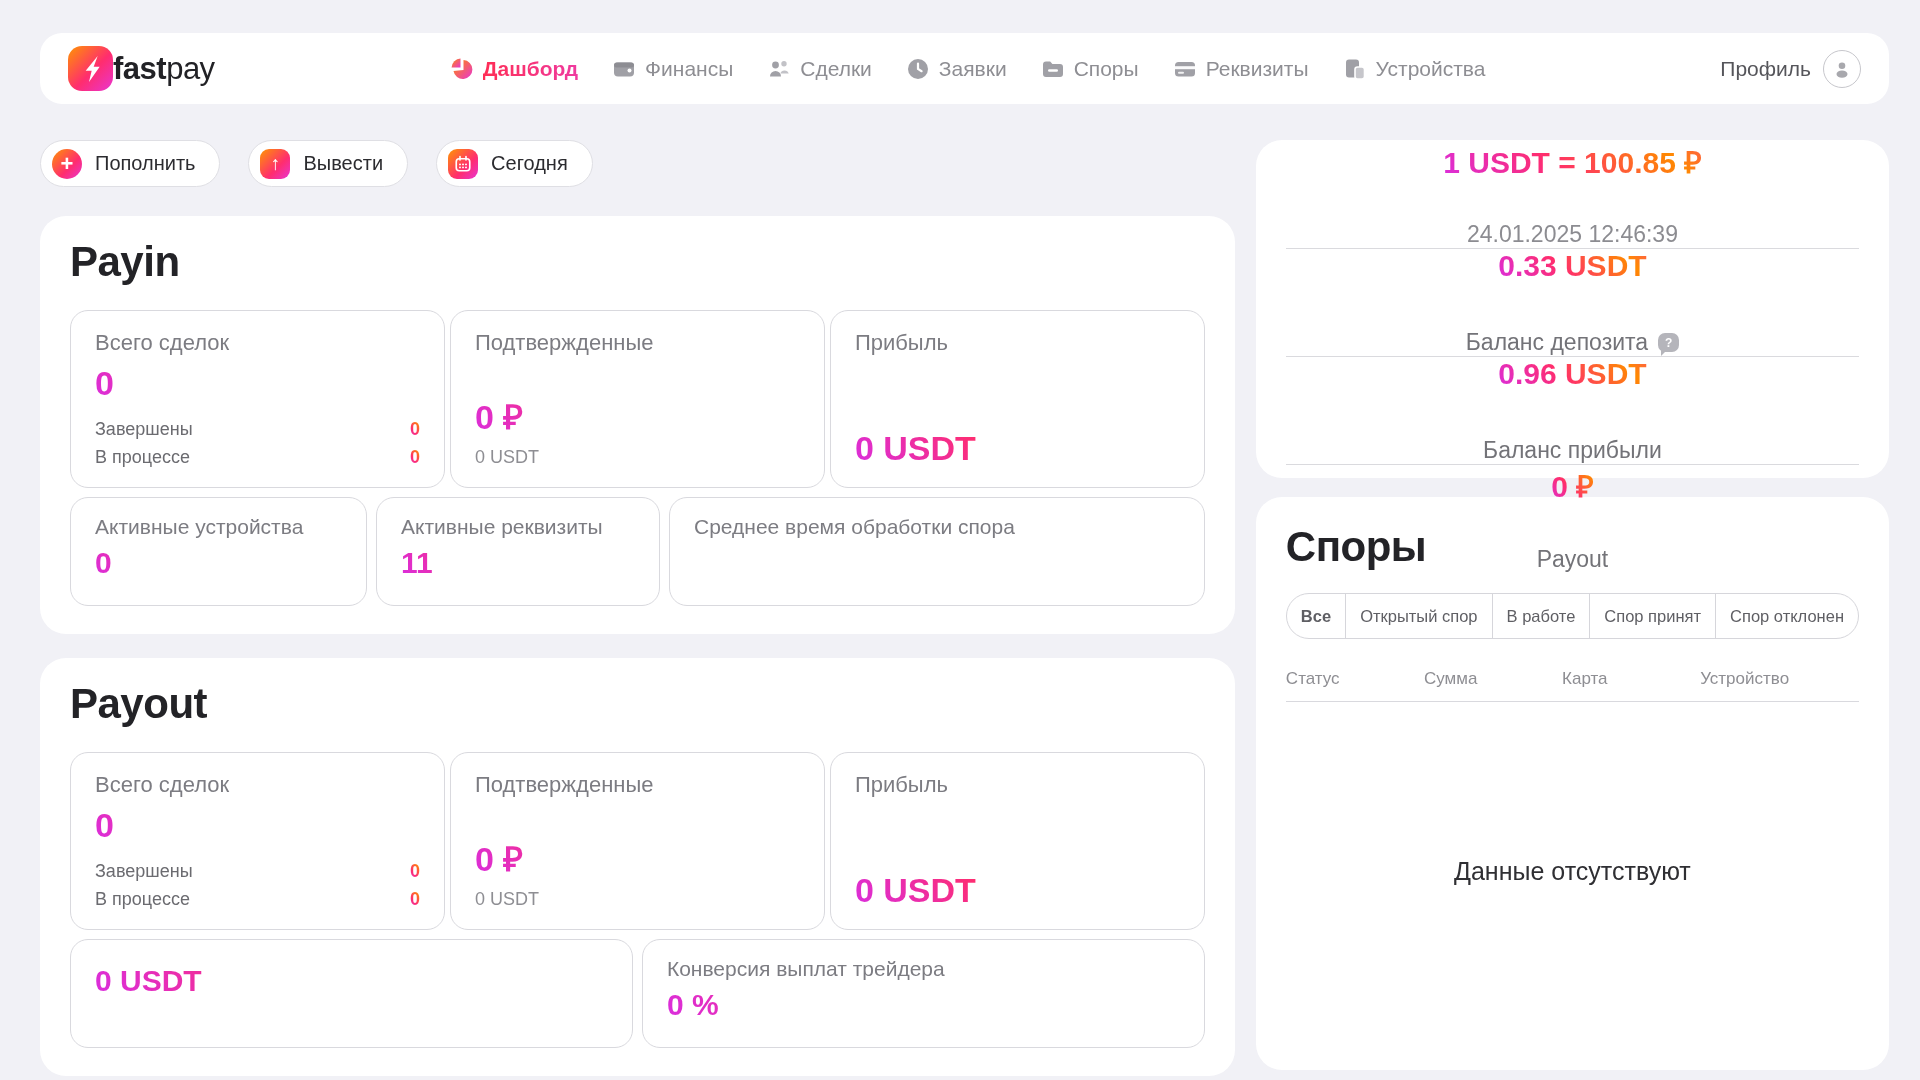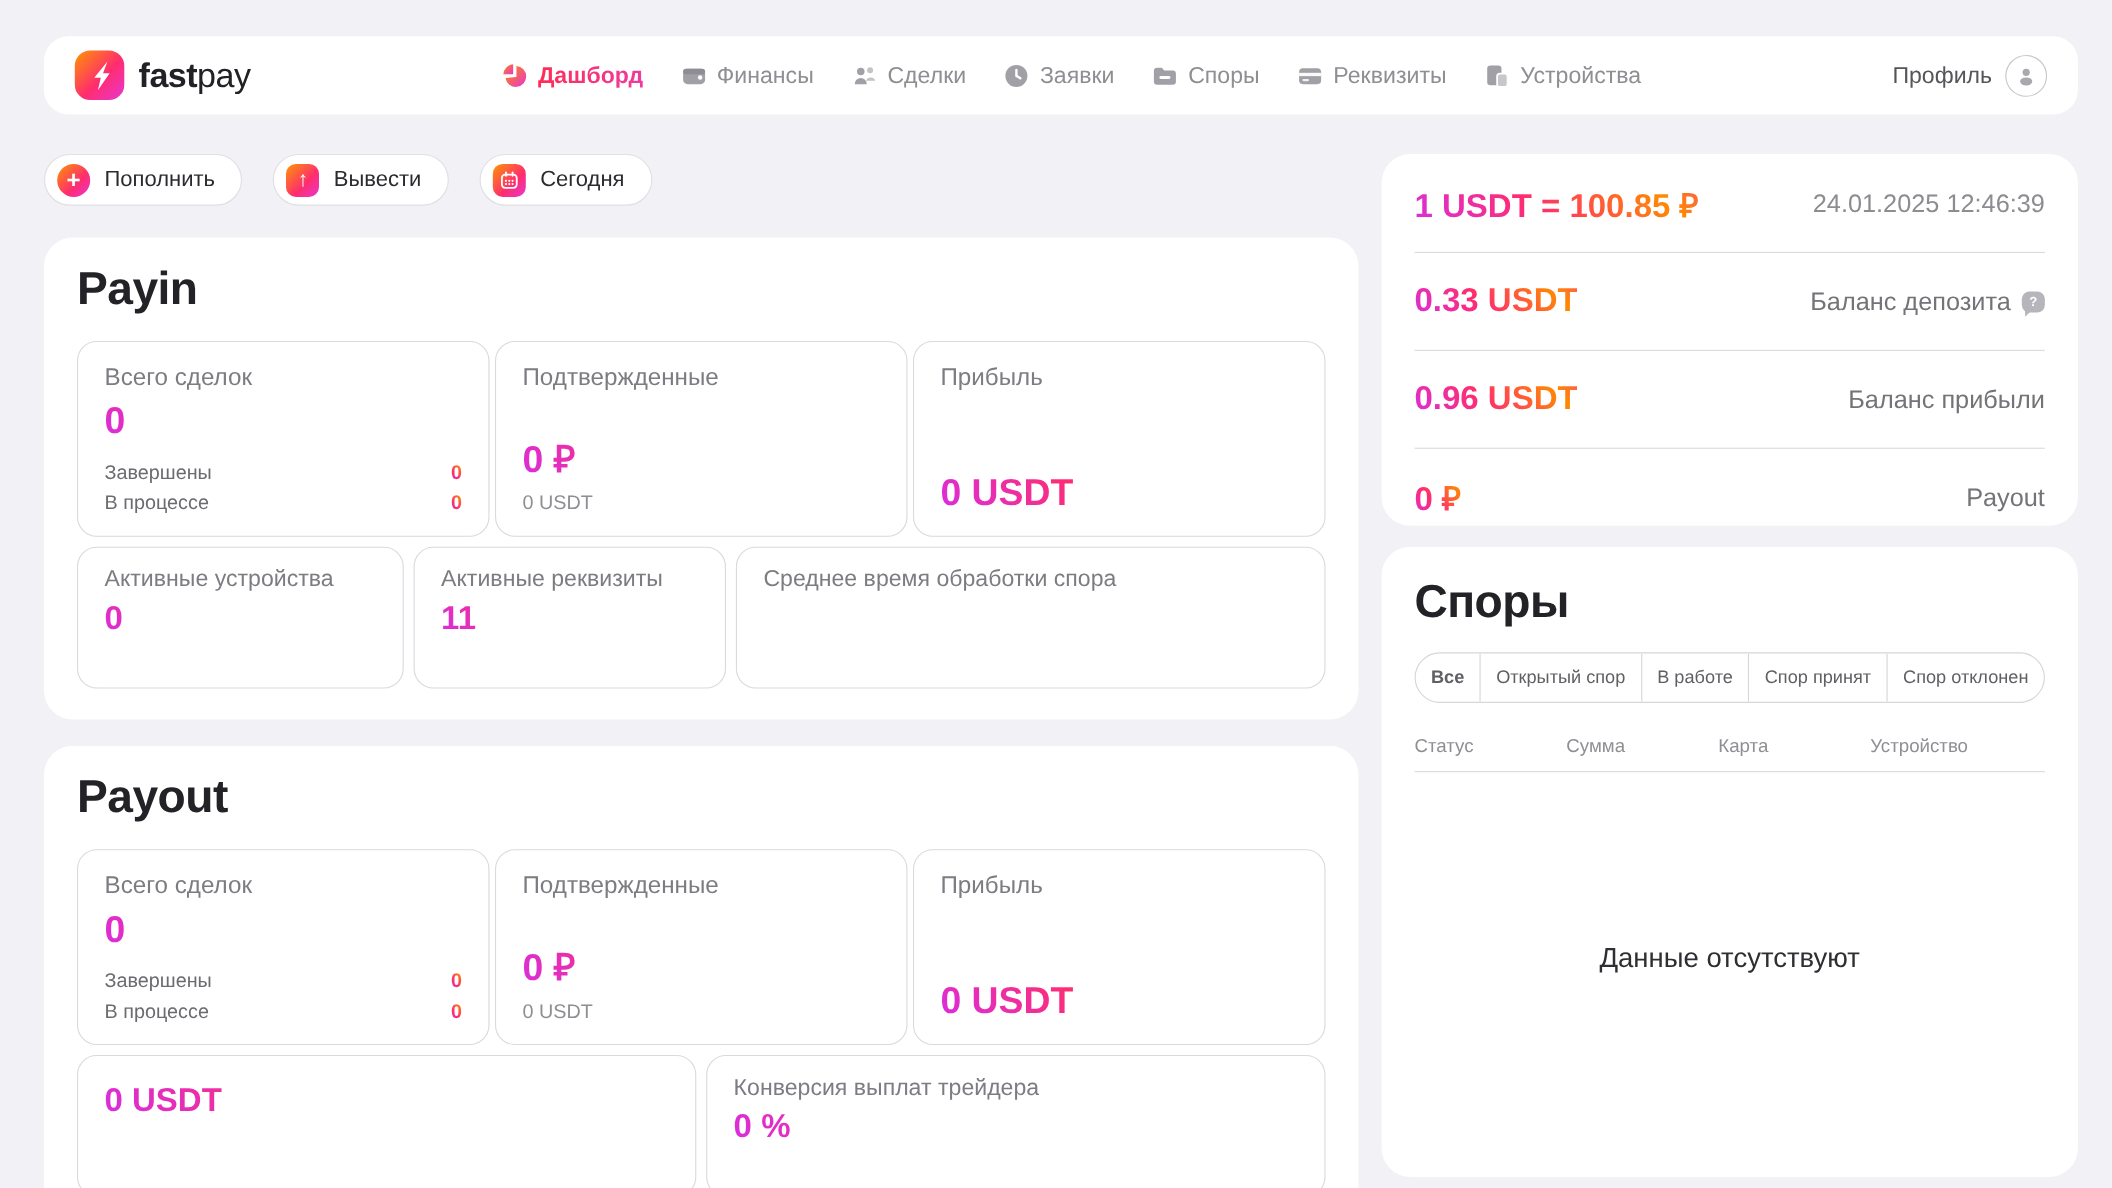--- a/index.html
+++ b/index.html
@@ -16,21 +16,21 @@
   .grad {
     background-image:linear-gradient(48deg,#d92ee0 0%,#ff2d6e 42%,#ff8a00 85%,#ff5a4e 100%);
     -webkit-background-clip:text; background-clip:text; color:transparent;
   }
 
   
   .topbar {
     height:71px; background:#fff; border-radius:22px;
     display:flex; align-items:center; padding:0 28px;
   }
-  .logo { display:flex; align-items:center; gap:13px; cursor:pointer; }
+  .logo { display:flex; align-items:center; cursor:pointer; }
   .logo-badge {
     width:45px; height:45px; border-radius:14px;
     background:linear-gradient(135deg,#ff9502 0%,#ff2d6e 55%,#e935d1 100%);
     display:flex; align-items:center; justify-content:center;
   }
   .logo-text { font-size:31px; letter-spacing:-0.5px; color:#222226; }
   .logo-text b { font-weight:800; }
   .nav { display:flex; align-items:center; gap:34px; margin:0 auto; }
   .nav-item { display:flex; align-items:center; gap:9px; cursor:pointer; text-decoration:none; }
   .nav-item .nav-label { font-size:21px; color:#8e8e93; }
@@ -77,32 +77,33 @@
   }
   .stat-label { font-size:22px; color:#7c7c82; }
   .stat-big { font-size:34px; font-weight:700; margin-top:8px; }
   .stat-rows { margin-top:auto; display:flex; flex-direction:column; gap:7px; }
   .srow { display:flex; justify-content:space-between; font-size:18px; }
   .srow .srow-label { color:#6b6b70; }
   .srow .srow-val { font-weight:600; }
   .stat-card .push { margin-top:auto; }
   .stat-sub { font-size:18px; color:#8e8e93; margin-top:8px; }
 
-  .mini-row { display:grid; gap:9px; margin-top:9px; height:129px; }
+  .mini-row { display:grid; gap:9px; margin-top:9px; height:109px; }
   .mini-row.three { grid-template-columns:297px 284px 1fr; }
   .mini-row.two { grid-template-columns:1fr 1fr; }
   .mini-card { border:1px solid #d9d9de; border-radius:18px; padding:17px 24px; }
   .mini-label { font-size:21px; color:#7c7c82; }
   .mini-val { font-size:30px; font-weight:700; margin-top:7px; }
 
   
   .balance-panel { height:338px; padding:1px 30px; }
   .brow {
-    height:89px; display:flex; align-items:center; justify-content:space-between;
+    height:108px; display:flex; align-items:center; justify-content:space-between;
     border-bottom:1px solid #dadade;
+    flex-direction:column;
   }
   .brow:last-child { border-bottom:none; }
   .brow-val { font-size:30px; font-weight:700; }
   .brow-right { display:flex; align-items:center; gap:10px; }
   .brow-label { font-size:23px; color:#737378; }
   .brow-date { font-size:23px; color:#8c8c91; }
   .help-bubble {
     position:relative; width:21px; height:19px; border-radius:7px; background:#b5b5bb;
     color:#fff; font-size:12px; font-weight:700;
     display:flex; align-items:center; justify-content:center; cursor:pointer;

